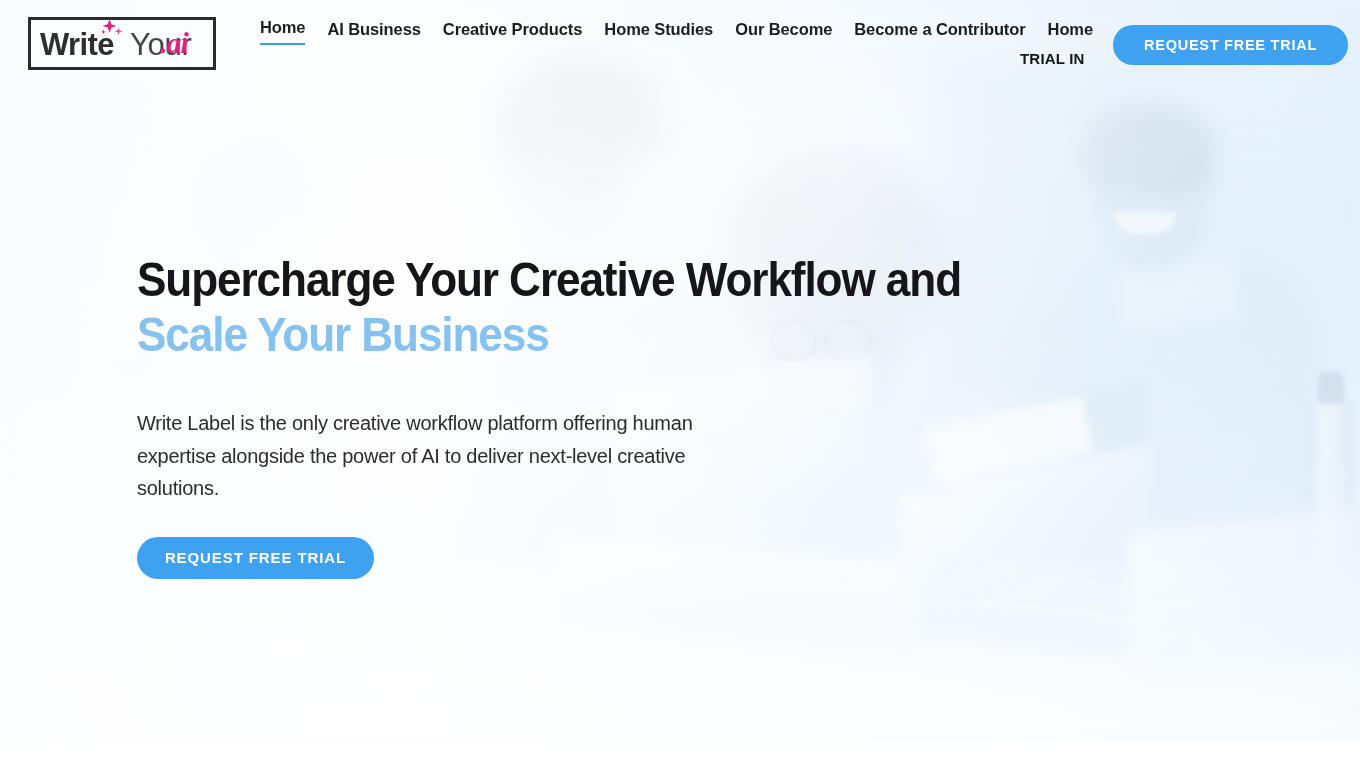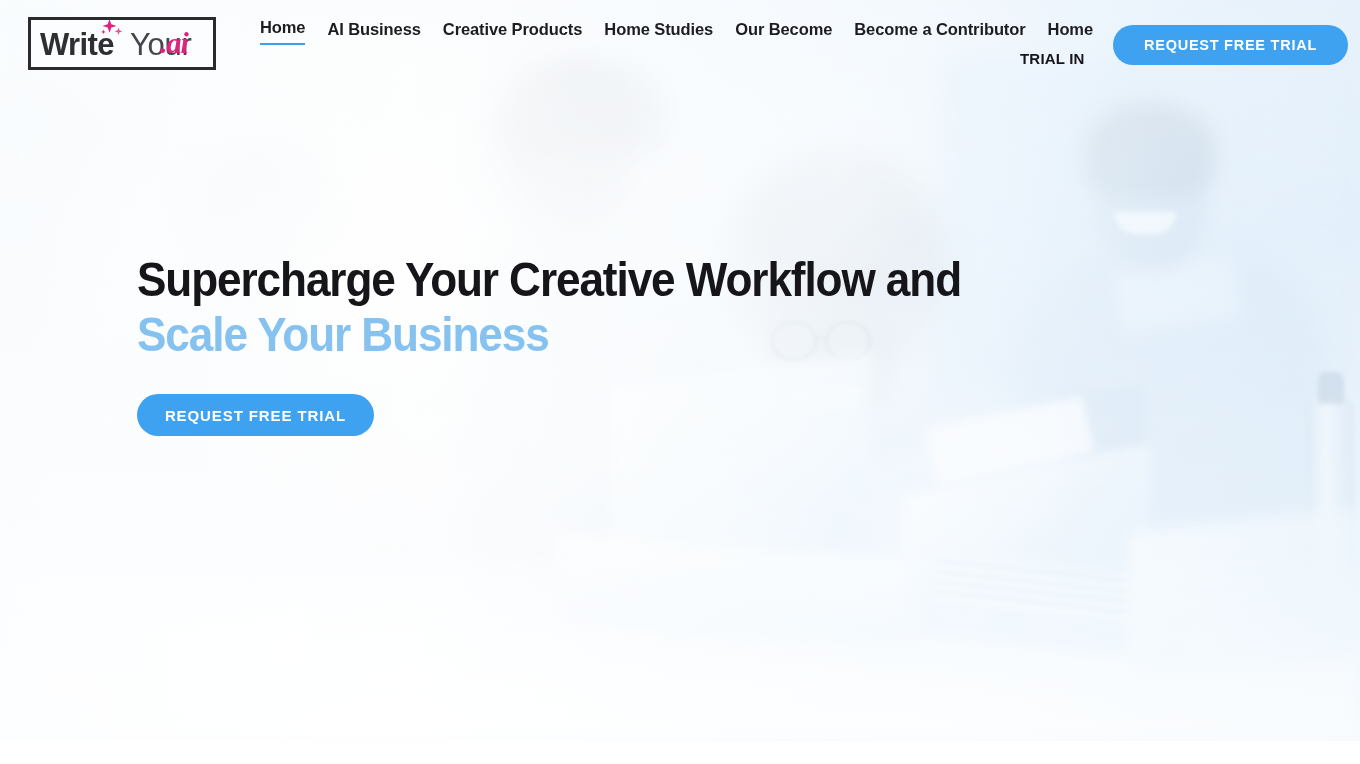--- a/index.html
+++ b/index.html
@@ -394,16 +394,17 @@
     </div>
 
     <div class="signin">TRIAL IN</div>
 
     <button class="btn-trial-top">REQUEST FREE TRIAL</button>
   </div>
 
   <div class="hero-content">
     <div class="hero-title">Supercharge Your Creative Workflow and</div>
     <div class="hero-title hero-title-2">Scale Your Business</div>
+    <p class="hero-sub">Write Label is the only creative workflow platform offering human expertise alongside the power of AI to deliver next-level creative solutions.</p>
     <button class="btn-trial-hero">REQUEST FREE TRIAL</button>
   </div>
 
 </div>
 
 </body></html>

